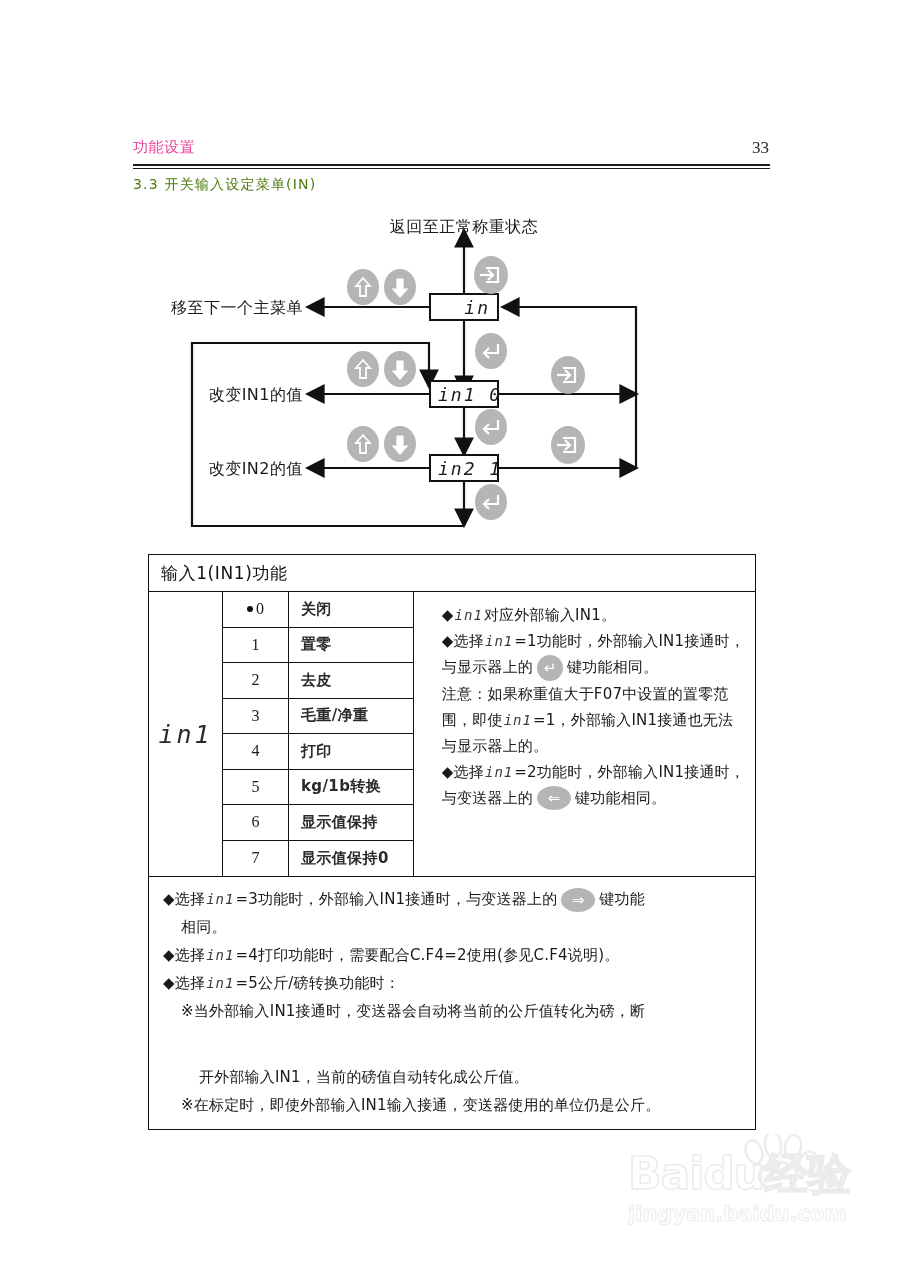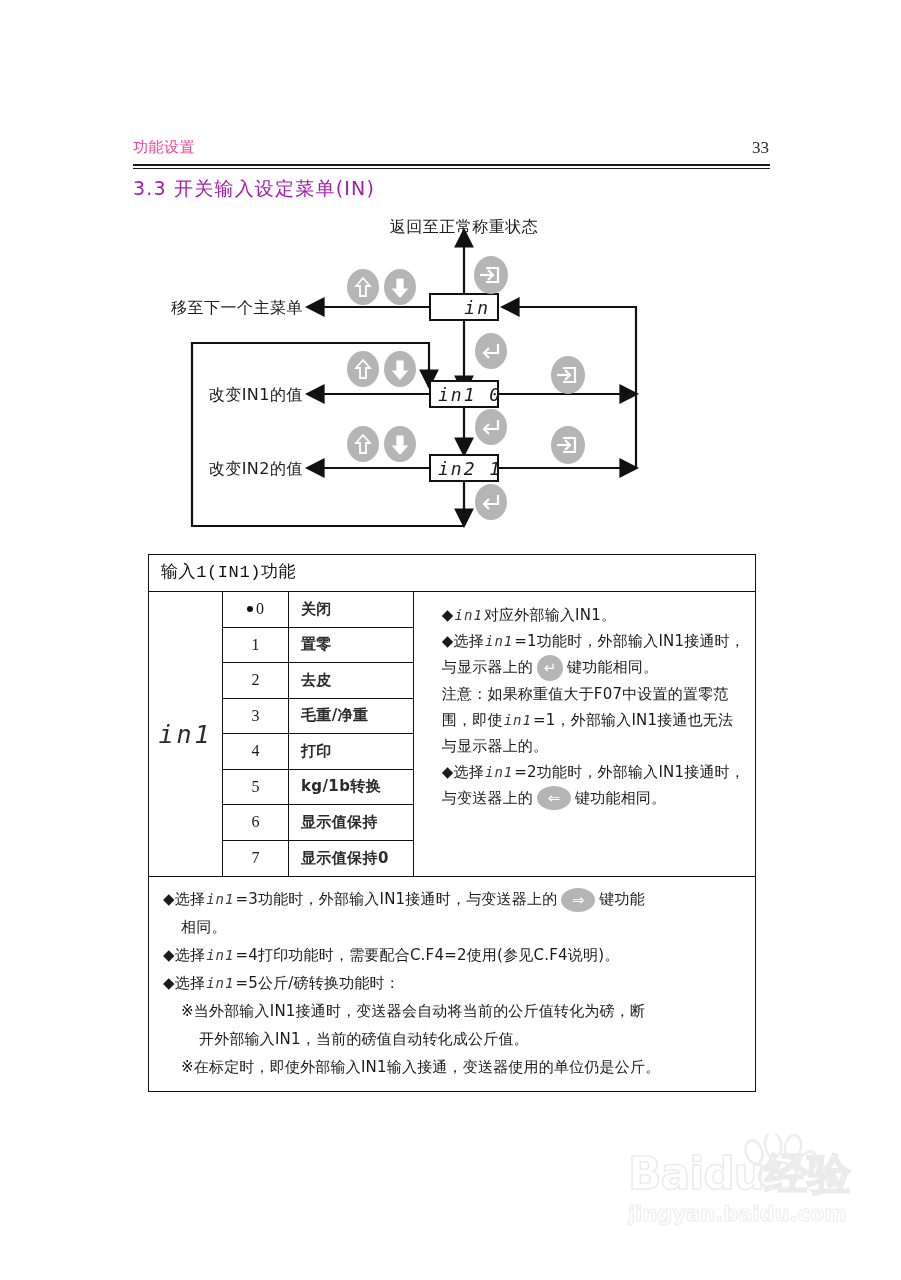--- a/index.html
+++ b/index.html
@@ -49,24 +49,24 @@
     border-top: 2px solid #1a1a1a;
     border-bottom: 1px solid #1a1a1a;
     height: 2px;
   }
 
   
   .section-title {
     position: absolute;
     left: 133px;
     top: 176px;
-    font-size: 19px;
+    font-size: 14px;
     font-weight: 500;
     letter-spacing: 1.2px;
-    color: #a21caf;
+    color: #4d7c0f;
     white-space: nowrap;
     text-align: center;
   }
 
   
   .diagram {
     position: absolute;
     left: 0;
     top: 212px;
     width: 901px;
@@ -100,21 +100,20 @@
   }
   .tbl-header {
     border-bottom: 1.5px solid #111;
     padding: 6px 0 6px 12px;
     font-size: 17px;
     letter-spacing: 0.6px;
     color: #111;
     height: 24px;
     line-height: 24px;
     box-sizing: content-box;
-    font-family: Liberation Mono, monospace;
   }
   .tbl-body {
     display: flex;
     border-bottom: 1.5px solid #111;
   }
   .col-code {
     width: 82px;
     border-right: 1.2px solid #111;
     display: flex;
     align-items: center;
@@ -192,21 +191,21 @@
     padding: 8px 10px 10px 14px;
   }
   .note-line {
     font-size: 15px;
     line-height: 28px;
     color: #1a1a1a;
     letter-spacing: 0.2px;
     white-space: nowrap;
   }
   .note-line.ind1 { padding-left: 18px; }
-  .note-line.ind2 { padding-left: 36px; }
+  .note-line.ind2 { padding-left: 36px; margin-top: 38px; }
 
   
   .lcd-inline {
     font-family: "DejaVu Sans Mono", "Liberation Mono", monospace;
     font-style: italic;
     font-size: 14px;
     letter-spacing: 1px;
     color: #3a3a3a;
     padding: 0 1px;
   }

